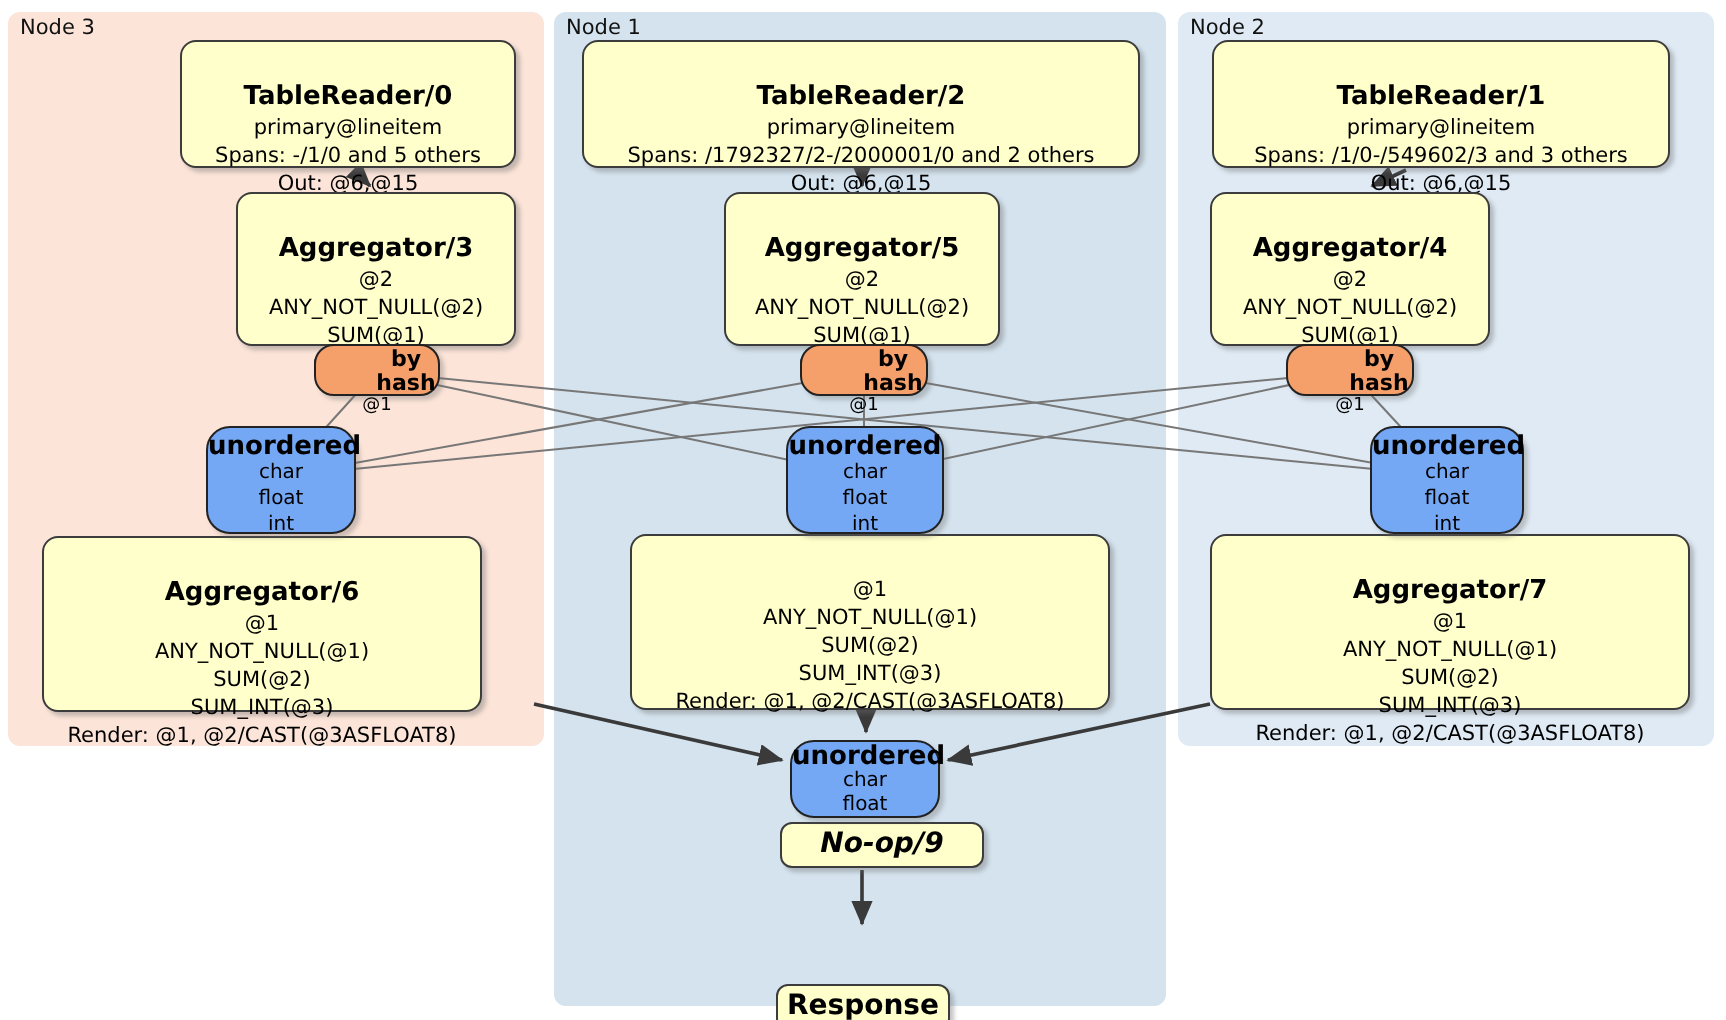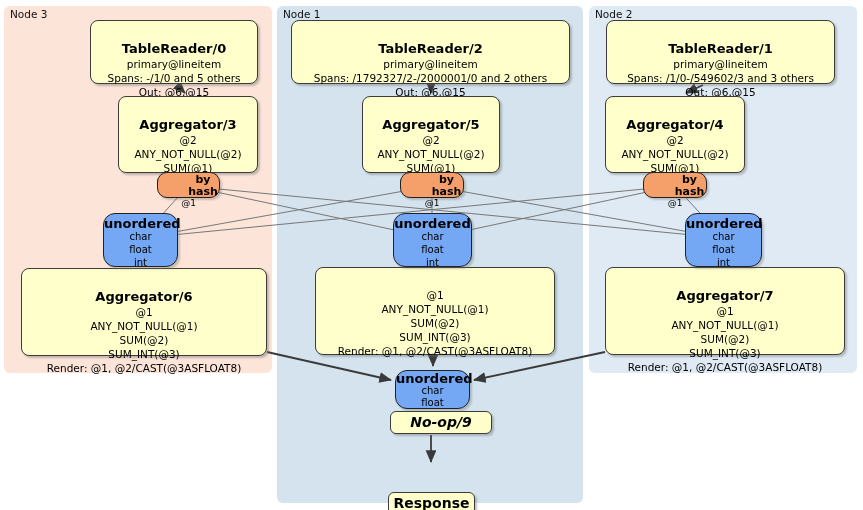--- a/index.html
+++ b/index.html
@@ -96,21 +96,21 @@
     <div class="sub">@1</div>
   </div>
 
   <div class="pill pill-stream" style="left:103px;top:213px;width:75px;height:54px;">
     <div class="title">unordered</div>
     <div class="ln">char</div>
     <div class="ln">float</div>
     <div class="ln">int</div>
   </div>
 
-  <div class="box" style="left:21px;top:268px;width:246px;height:88px;">
+  <div class="box" style="left:21px;top:268px;width:220px;height:88px;">
     <div class="title">Aggregator/6</div>
     <div class="ln">@1</div>
     <div class="ln">ANY_NOT_NULL(@1)</div>
     <div class="ln">SUM(@2)</div>
     <div class="ln">SUM_INT(@3)</div>
     <div class="ln">Render: @1, @2/CAST(@3ASFLOAT8)</div>
   </div>
 
   <div class="box" style="left:291px;top:20px;width:279px;height:64px;">
     <div class="title">TableReader/2</div>

